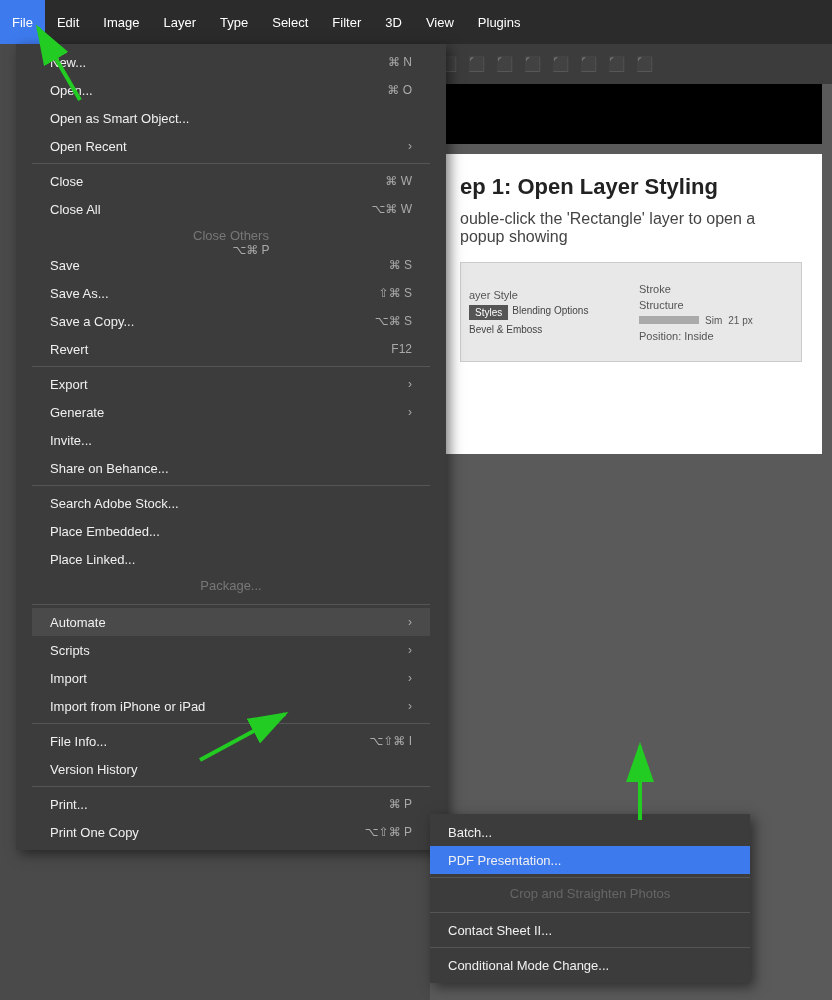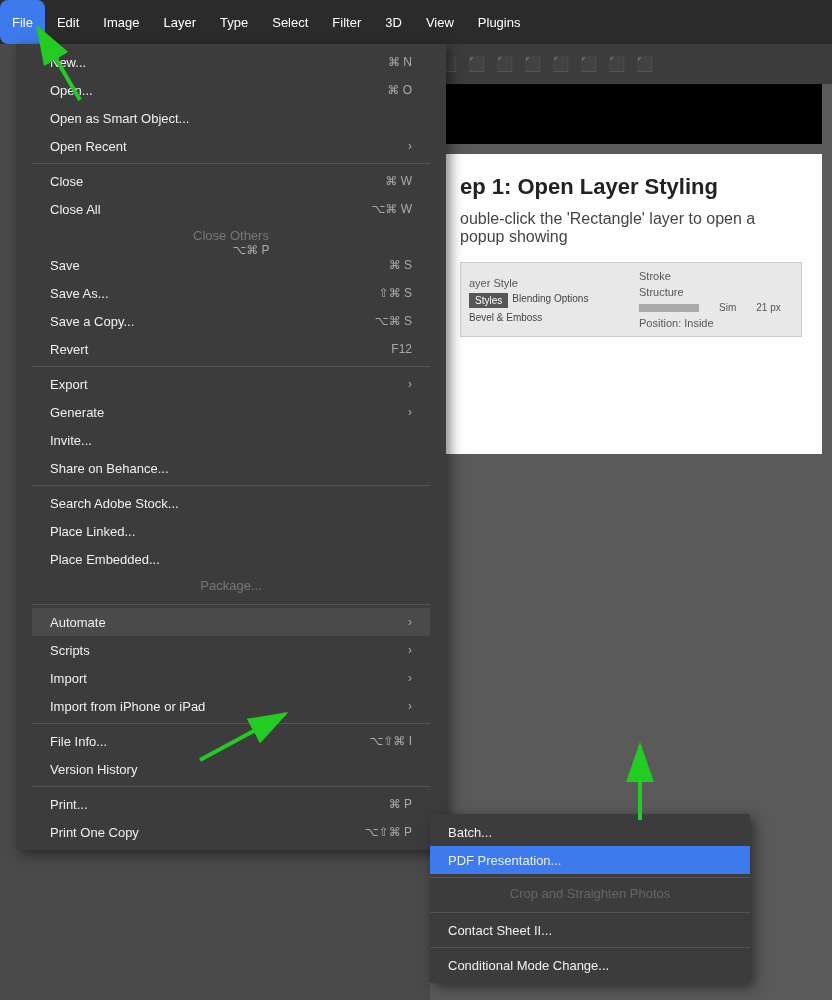--- a/index.html
+++ b/index.html
@@ -26,21 +26,20 @@
     }
     .menubar-item {
       padding: 0 12px;
       height: 44px;
       display: flex;
       align-items: center;
       color: #ffffff;
       font-size: 13px;
       cursor: pointer;
       white-space: nowrap;
-      border-radius: 8px;
     }
     .menubar-item.active {
       background: #3d7aed;
       color: #fff;
     }
 
     
     .main-content {
       position: absolute;
       top: 44px;
@@ -86,21 +85,21 @@
     }
 
     .content-area p {
       font-size: 16px;
       color: #444;
     }
 
     .layer-style-preview {
       margin-top: 16px;
       background: #e8e8e8;
-      height: 75px;
+      height: 100px;
       border: 1px solid #ccc;
       display: flex;
       align-items: center;
       padding: 8px;
       font-size: 11px;
       color: #555;
       gap: 10px;
     }
 
     .black-bar {
@@ -252,21 +251,21 @@
         <div>ayer Style</div>
         <div style="display:flex;gap:4px;">
           <div style="background:#555;color:#fff;padding:2px 6px;font-size:10px;">Styles</div>
           <div style="font-size:10px;color:#444;">Blending Options</div>
         </div>
         <div style="font-size:10px;color:#444;">Bevel &amp; Emboss</div>
       </div>
       <div style="display:flex;flex-direction:column;gap:4px;font-size:11px;color:#555;flex:1;">
         <div>Stroke</div>
         <div>Structure</div>
-        <div style="display:flex;align-items:center;gap:20px;">
+        <div style="display:flex;align-items:center;gap:6px;">
           <div style="width:60px;height:8px;background:#aaa;"></div>
           <span style="font-size:10px;">Sim</span>
           <span style="font-size:10px;">21 px</span>
         </div>
         <div>Position: Inside</div>
       </div>
     </div>
   </div>
 </div>
 
@@ -328,24 +327,24 @@
       <span>Invite...</span>
     </div>
     <div class="menu-item">
       <span>Share on Behance...</span>
     </div>
     <div class="menu-separator"></div>
     <div class="menu-item">
       <span>Search Adobe Stock...</span>
     </div>
     <div class="menu-item">
+      <span>Place Embedded...</span>
+    </div>
+    <div class="menu-item">
       <span>Place Linked...</span>
-    </div>
-    <div class="menu-item">
-      <span>Place Embedded...</span>
     </div>
     <div class="menu-item disabled">
       <span>Package...</span>
     </div>
     <div class="menu-separator"></div>
     <div class="menu-item highlighted">
       <span>Automate</span>
       <span class="arrow">›</span>
     </div>
     <div class="menu-item">

